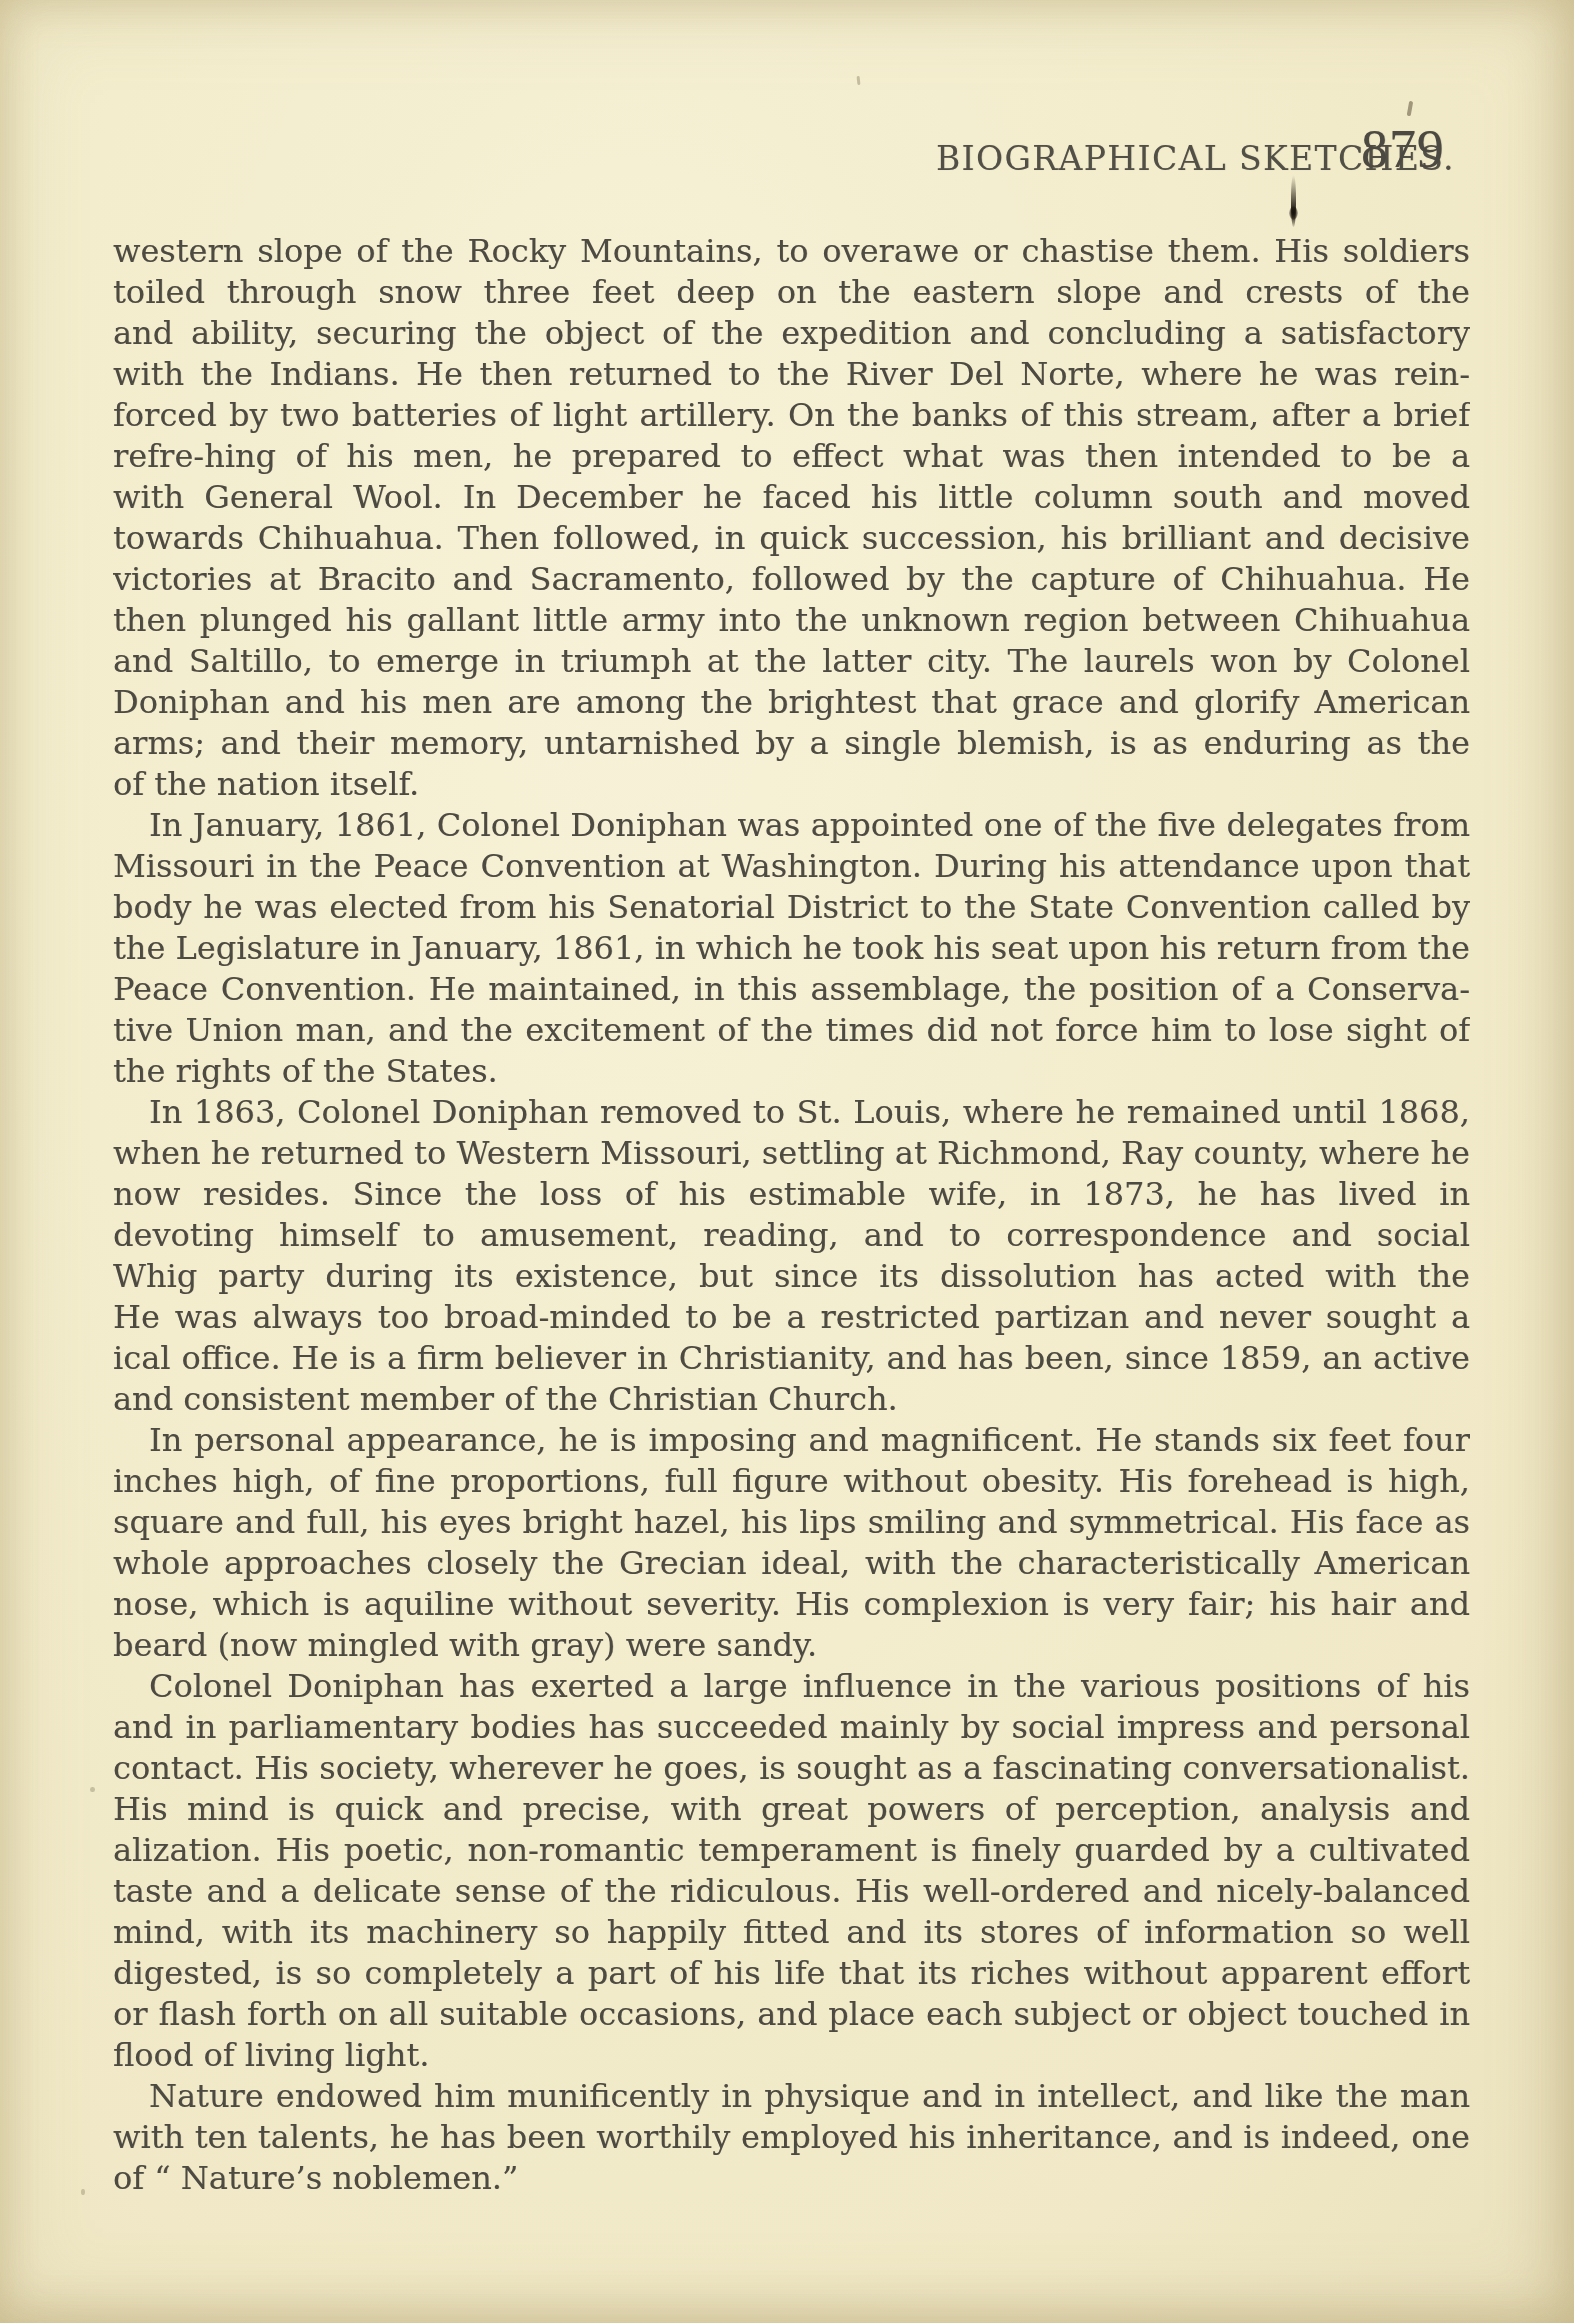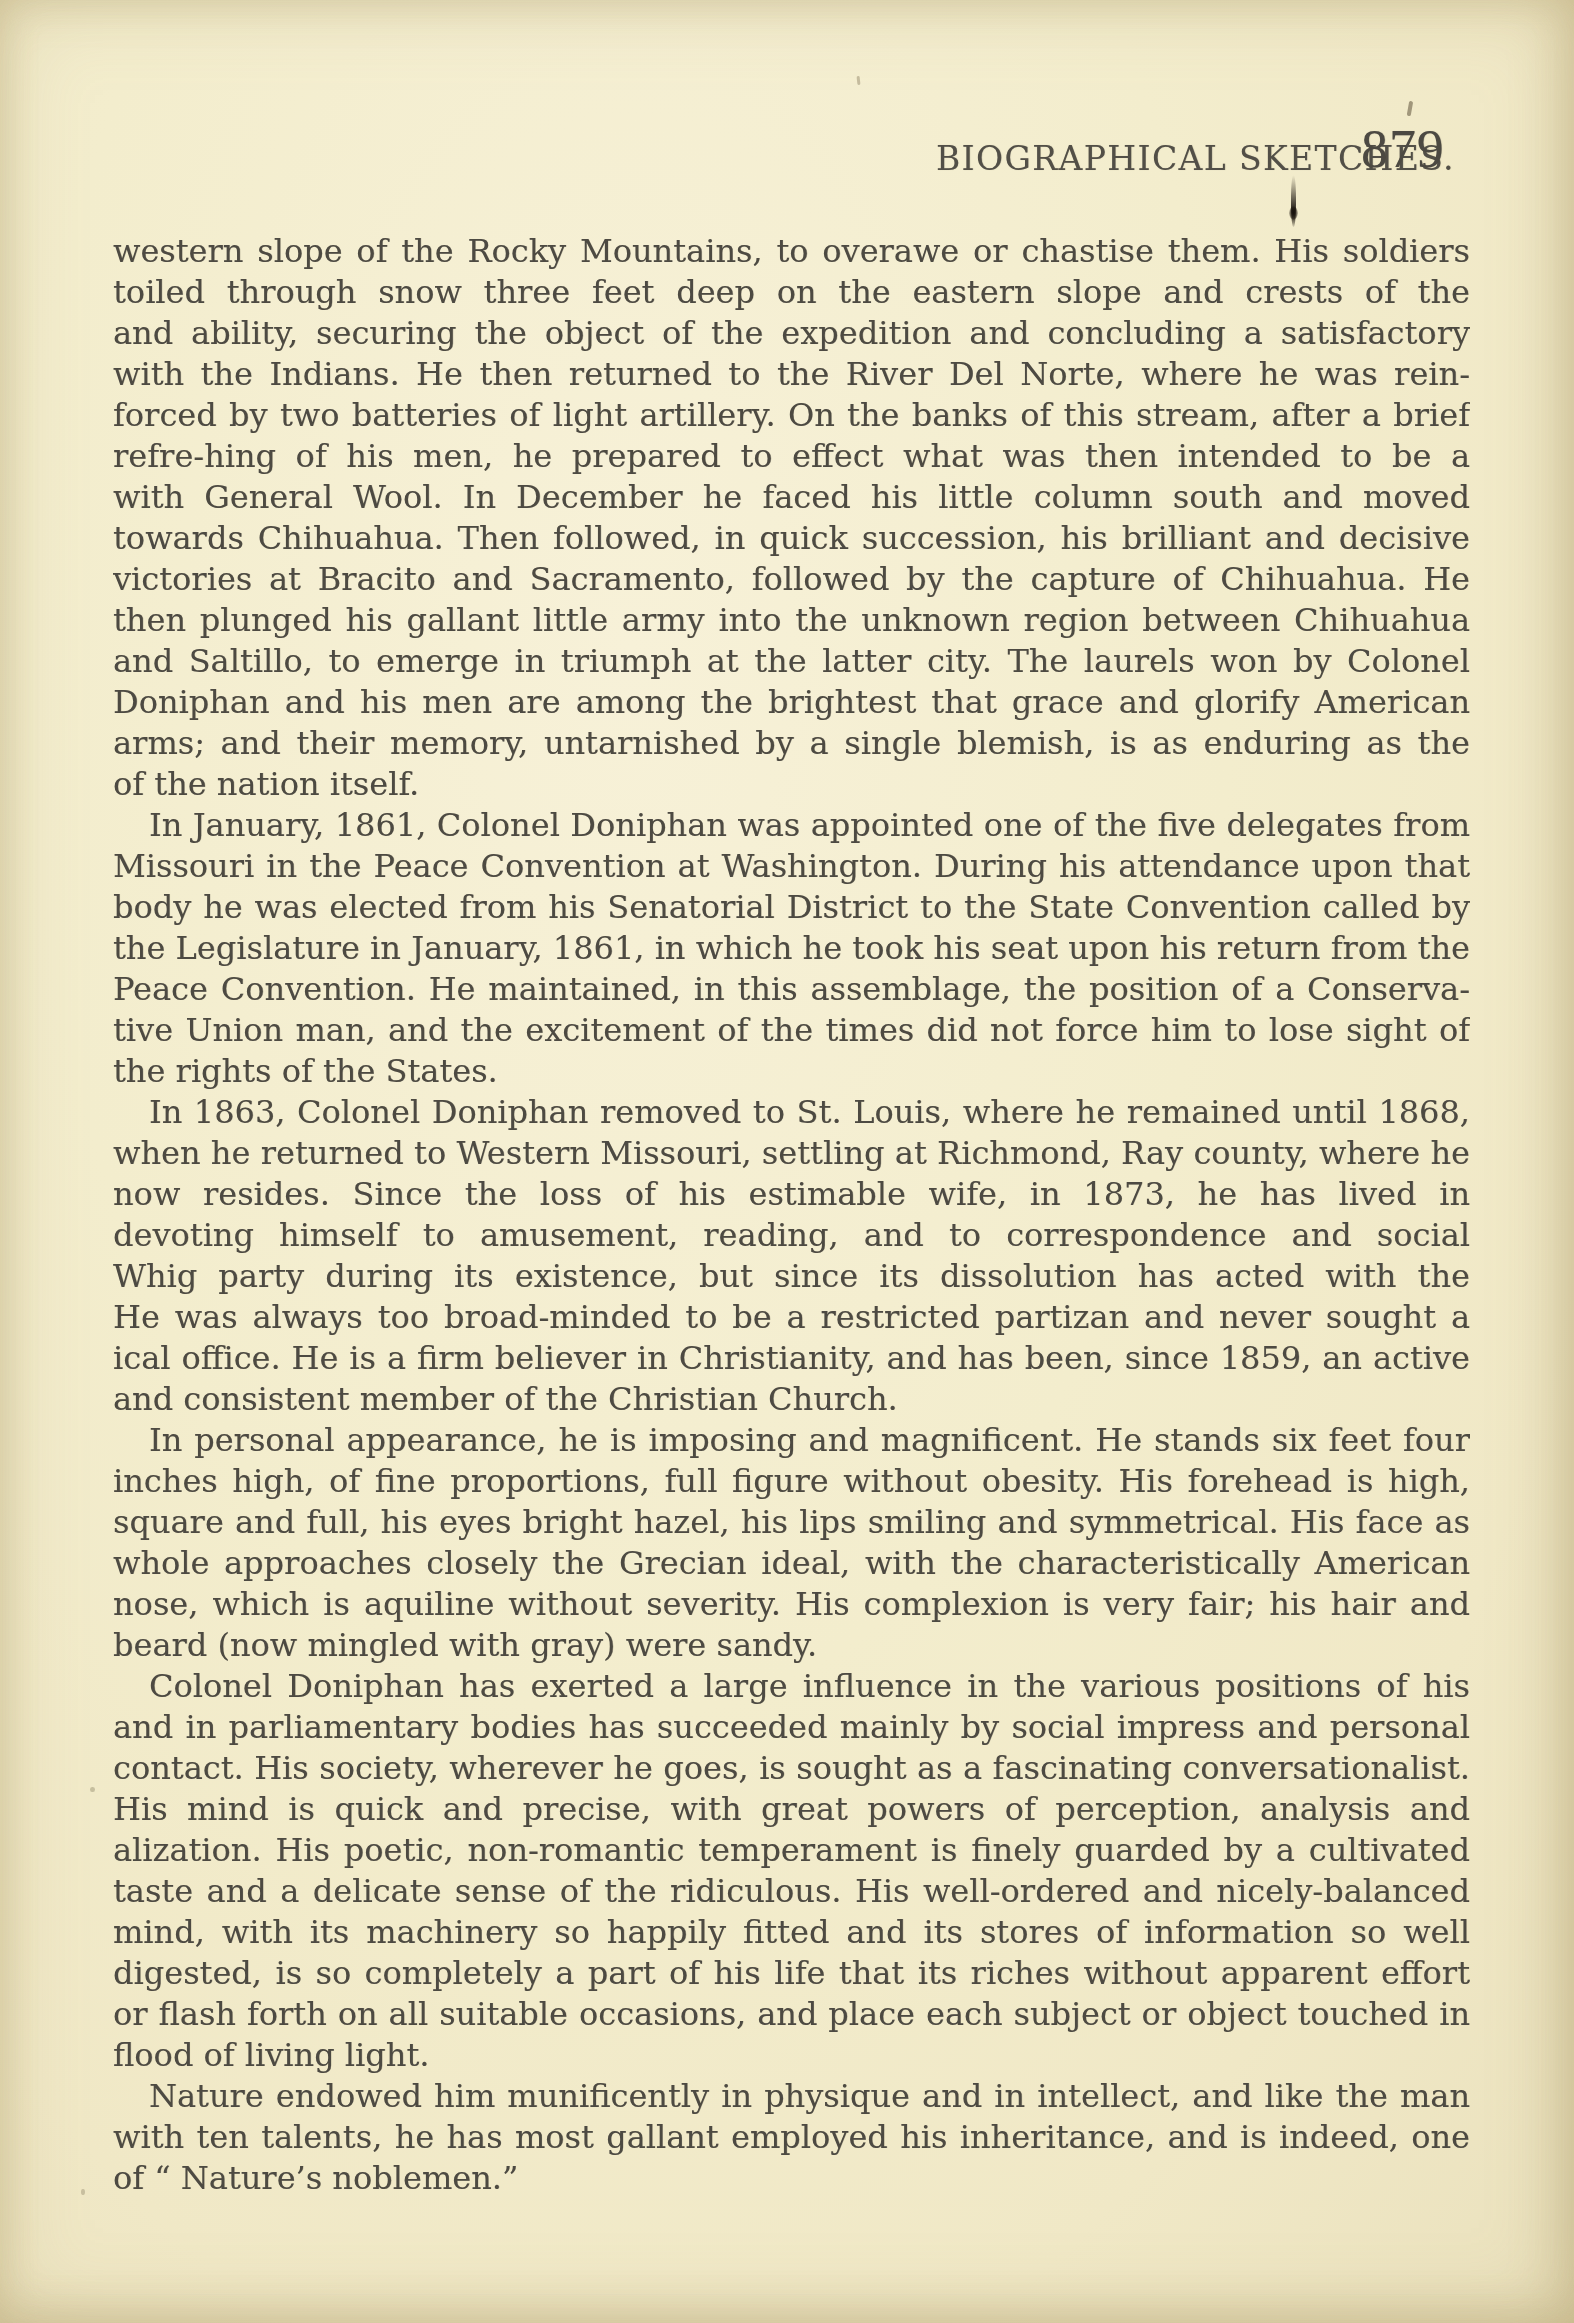--- a/index.html
+++ b/index.html
@@ -128,21 +128,21 @@
       <div class="line">and in parliamentary bodies has succeeded mainly by social impress and personal</div>
       <div class="line">contact. His society, wherever he goes, is sought as a fascinating conversationalist.</div>
       <div class="line">His mind is quick and precise, with great powers of perception, analysis and gener-</div>
       <div class="line">alization. His poetic, non-romantic temperament is finely guarded by a cultivated</div>
       <div class="line">taste and a delicate sense of the ridiculous. His well-ordered and nicely-balanced</div>
       <div class="line">mind, with its machinery so happily fitted and its stores of information so well</div>
       <div class="line">digested, is so completely a part of his life that its riches without apparent effort flow</div>
       <div class="line">or flash forth on all suitable occasions, and place each subject or object touched in a</div>
       <div class="line last">flood of living light.</div>
       <div class="line indent">Nature endowed him munificently in physique and in intellect, and like the man</div>
-      <div class="line">with ten talents, he has most gallant employed his inheritance, and is indeed, one</div>
+      <div class="line">with ten talents, he has been worthily employed his inheritance, and is indeed, one</div>
       <div class="line last">of “ Nature’s noblemen.”</div>
     </div>
 
   <div class="ink-streak"></div>
   <div class="speck s1"></div>
   <div class="speck s2"></div>
   <div class="speck s3"></div>
   <div class="speck s4"></div>
 </div>
 

